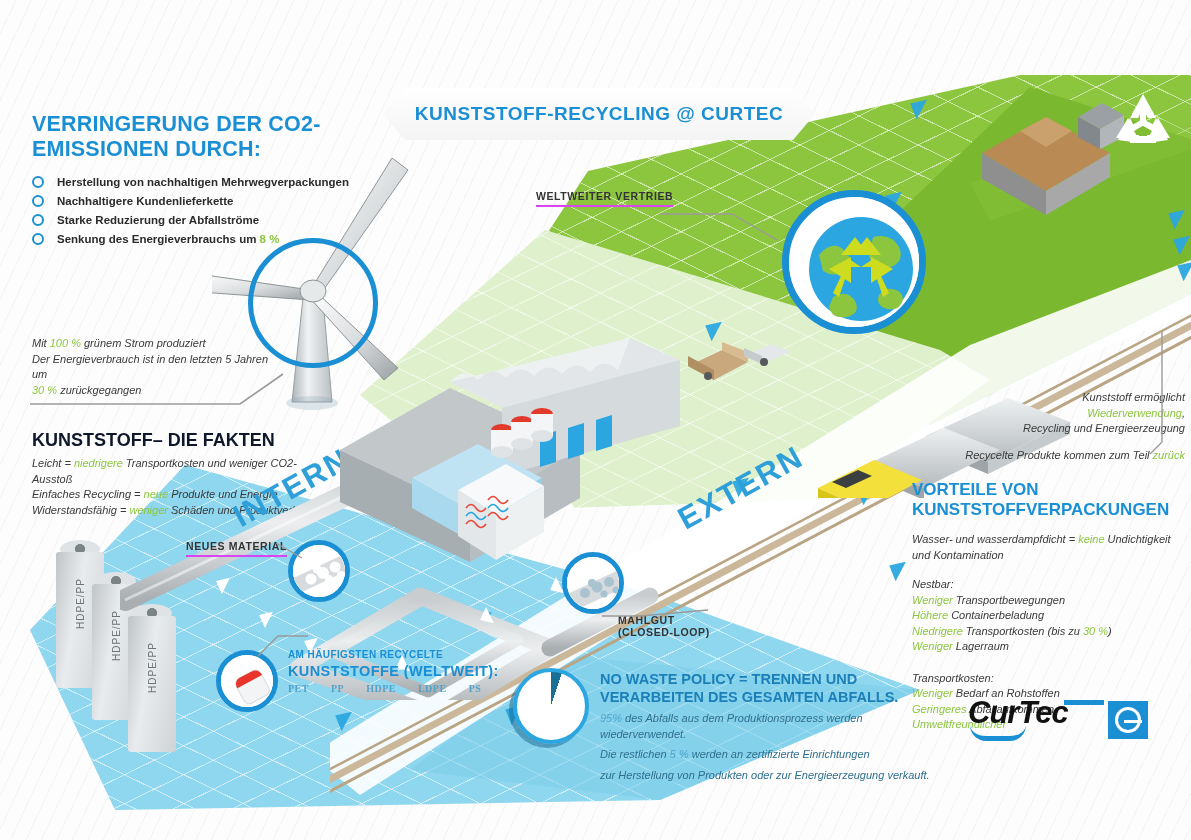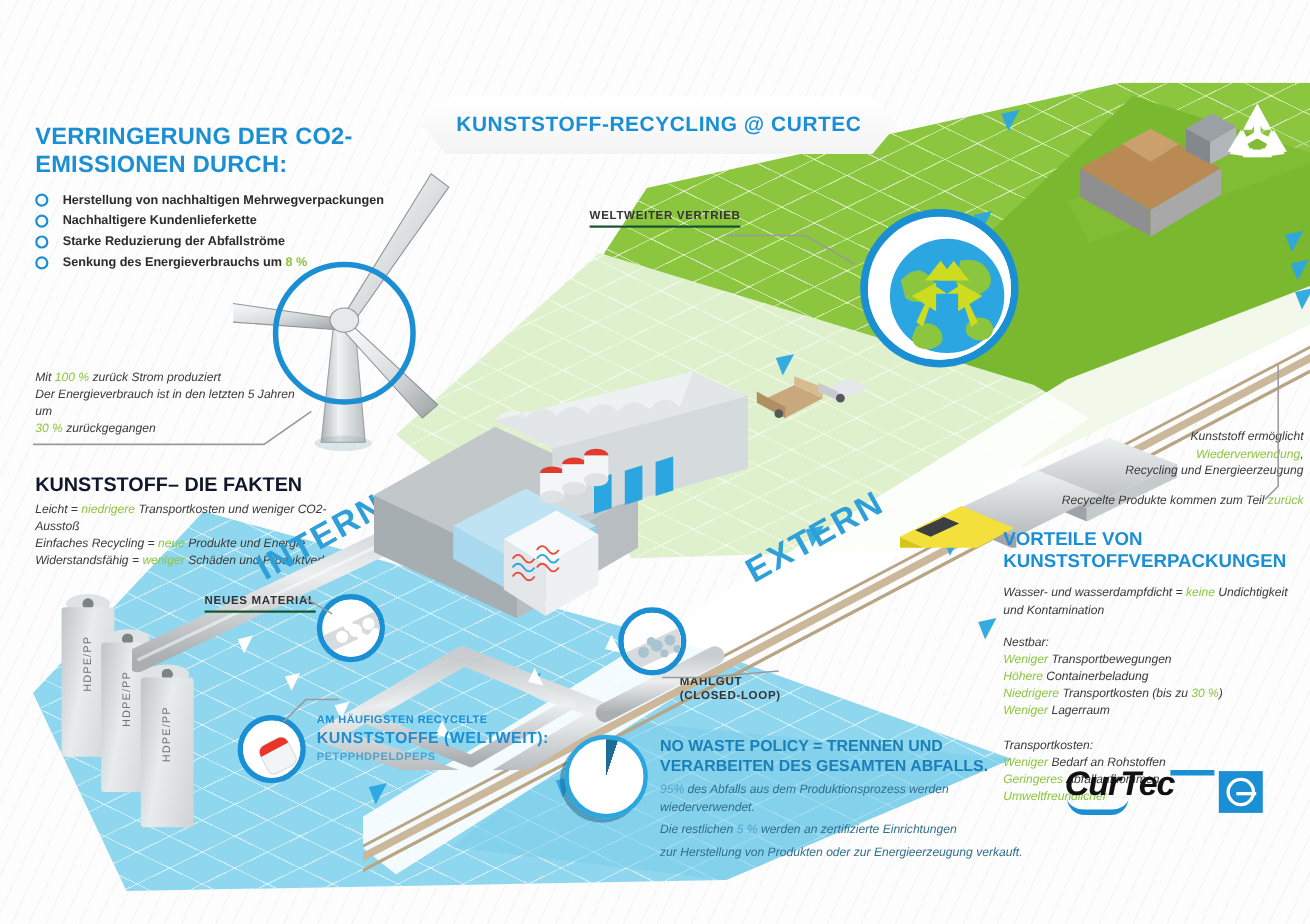--- a/index.html
+++ b/index.html
@@ -198,21 +198,21 @@
   .arrow-teal {
     position:absolute; width:0; height:0;
     border-left:11px solid transparent; border-right:11px solid transparent;
     border-top:13px solid #2ba6e0; opacity:.95;
   }
   .pipe-arrow {
     position:absolute; width:0; height:0;
     border-left:9px solid transparent; border-right:9px solid transparent;
     border-top:11px solid #ffffff;
   }
-  .label-under { border-bottom:2px solid #14532d; padding-bottom:3px; }
+  .label-under { border-bottom:2px solid #d946ef; padding-bottom:3px; }
 </style>
 </head>
 <body>
 
 <div id="stage">
 
   <div class="hatch"></div>
 
   <div class="plate plate-green-back">
     <div class="grid-green"></div>
@@ -301,21 +301,21 @@
       <polygon points="104,152 186,228 172,240 98,158" fill="url(#blade)" stroke="#8e9496" stroke-width="1"></polygon>
 
       <ellipse cx="101" cy="151" rx="13" ry="11" fill="#e6e9ea" stroke="#8e9496" stroke-width="1"></ellipse>
 
       <ellipse cx="100" cy="263" rx="26" ry="7" fill="#7b9fae" opacity="0.25"></ellipse>
     </svg>
   </div>
 
   <div id="green-power" class="body-it">
     <div>
-      <span>Mit </span><span class="hl">100 %</span><span> zurück Strom produziert</span>
+      <span>Mit </span><span class="hl">100 %</span><span> grünem Strom produziert</span>
     </div>
     <div>Der Energieverbrauch ist in den letzten 5 Jahren um</div>
     <div>
       <span class="hl">30 %</span><span> zurückgegangen</span>
     </div>
   </div>
   <svg style="position:absolute; left:25px; top:370px; width:265px; height:40px;">
     <path d="M 5 34 L 215 34 L 258 4" stroke="#9a9a9a" stroke-width="1.6" fill="none"></path>
   </svg>
 
@@ -483,21 +483,21 @@
       <rect x="0" y="0" width="62" height="62" fill="#ffffff"></rect>
       <g transform="rotate(-28 31 31)">
         <rect x="17" y="18" width="28" height="28" rx="6" fill="#f2f4f5" stroke="#d8dcde"></rect>
         <path d="M 17 26 q 0 -8 8 -8 h 12 q 8 0 8 8 z" fill="#e8342a"></path>
       </g>
     </svg>
   </div>
   <div style="position:absolute; left:288px; top:634px; width:250px;">
     <div class="headline-blue" style="font-size:10px; line-height:17px;margin-top:12px;">AM HÄUFIGSTEN RECYCELTE</div>
     <div class="headline-blue" style="font-size:14.5px; line-height:17px;">KUNSTSTOFFE (WELTWEIT):</div>
-    <div style="display:flex; margin-top:3px; color:#4fa3cc; font-size:10px; font-weight:bold; letter-spacing:.5px;">
+    <div style="display:flex; gap:22px; margin-top:3px; color:#4fa3cc; font-size:10px; font-weight:bold; letter-spacing:.5px;font-family:Liberation Serif, serif;">
       <span>PET</span>
       <span>PP</span>
       <span>HDPE</span>
       <span>LDPE</span>
       <span>PS</span>
     </div>
   </div>
   <svg style="position:absolute; left:252px; top:626px; width:60px; height:34px;">
     <path d="M 6 30 L 26 10 L 56 10" stroke="#9a9a9a" stroke-width="1.4" fill="none"></path>
   </svg>

